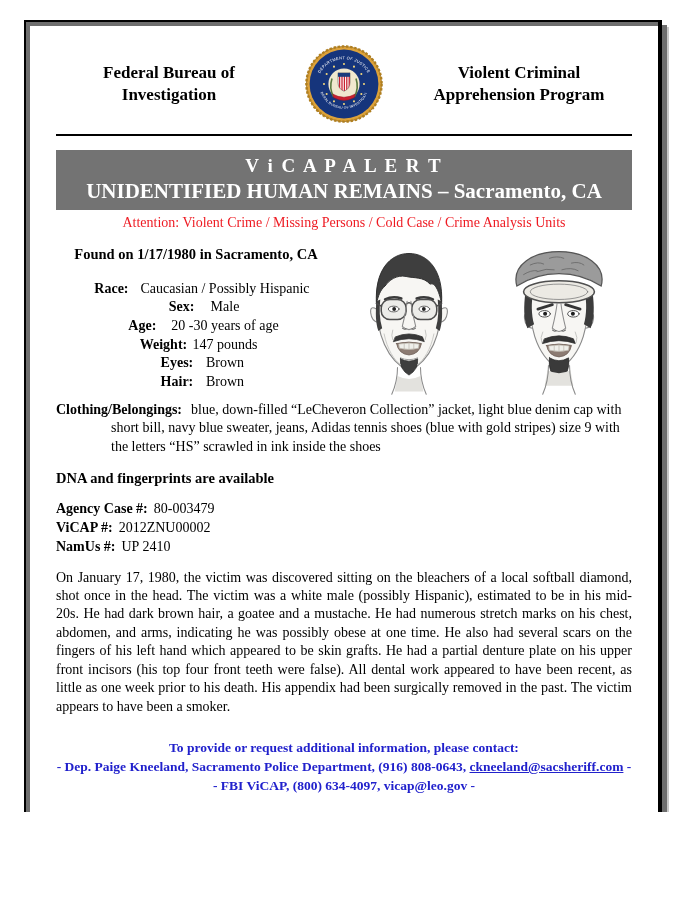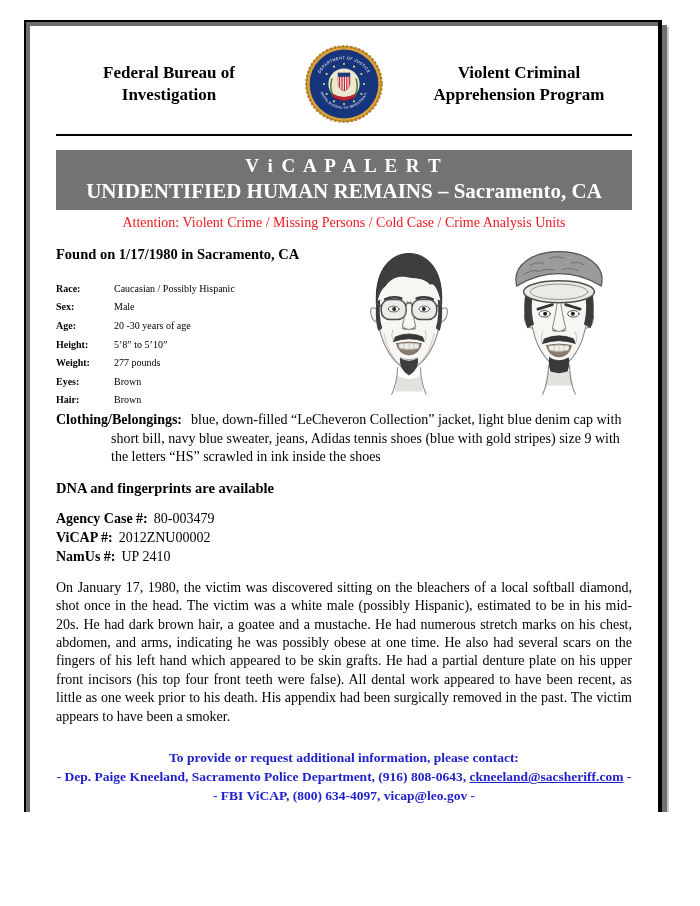--- a/index.html
+++ b/index.html
@@ -14,23 +14,23 @@
   .org{flex:1;text-align:center;font-weight:bold;font-size:17px;line-height:1.3;}
   .seal-wrap{width:124px;display:flex;justify-content:center;align-items:center;}
   .rule{border-top:2px solid #000;margin:10px 0 14px 0;}
   
   .banner{background:#737373;color:#fff;text-align:center;padding:4px 0 6px 0;}
   .banner-title{font-weight:bold;font-size:19px;letter-spacing:2px;line-height:1.3;}
   .banner-sub{font-weight:bold;font-size:21px;line-height:1.2;}
   .attention{margin-top:5px;text-align:center;color:#EE1B23;font-size:14px;}
   
   .found-row{display:flex;margin-top:15px;}
-  .left-col{flex:1;}
+  .left-col{flex:1;text-align:center;}
   .found{font-weight:bold;font-size:14.5px;margin-bottom:17px;}
-  .frow{font-size:10px;line-height:18.6px;}
+  .frow{font-size:14px;line-height:18.6px;}
   .flabel{display:inline-block;width:58px;font-weight:bold;}
   .sketches{width:296px;display:flex;gap:4px;margin-top:-4px;}
   .clothing{font-size:14px;line-height:18.6px;padding-left:55px;text-indent:-55px;margin-top:1px;}
   .flabel-inline{font-weight:bold;margin-right:9px;}
   .dna{font-weight:bold;font-size:14.5px;margin:13px 0 12px 0;}
   .cases{font-size:14px;line-height:19px;margin-top:12px;}
   .clabel{font-weight:bold;margin-right:6px;}
   .narrative{font-size:14px;line-height:18.4px;text-align:justify;margin:13px 0 0 0;}
   .contact-blue{margin-top:22px;text-align:center;color:#2121CC;font-weight:bold;font-size:13.5px;line-height:1.42;}
   .link{text-decoration:underline;color:#2121CC;cursor:pointer;}
@@ -105,22 +105,21 @@
       <div class="banner-sub">UNIDENTIFIED HUMAN REMAINS – Sacramento, CA</div>
     </div>
     <div class="attention">Attention: Violent Crime / Missing Persons / Cold Case / Crime Analysis Units</div>
 
     <div class="found-row">
       <div class="left-col">
         <div class="found">Found on 1/17/1980 in Sacramento, CA</div>
         <div class="frow"><span class="flabel">Race:</span><span>Caucasian / Possibly Hispanic</span></div>
         <div class="frow"><span class="flabel">Sex:</span><span>Male</span></div>
         <div class="frow"><span class="flabel">Age:</span><span>20 -30 years of age</span></div>
-        <div class="frow"><span class="flabel">Height:</span><span>5’8” to 5’10”</span></div>
-        <div class="frow"><span class="flabel">Weight:</span><span>277 pounds</span></div>
+        <div class="frow"><span class="flabel">Weight:</span><span>147 pounds</span></div>
         <div class="frow"><span class="flabel">Eyes:</span><span>Brown</span></div>
         <div class="frow"><span class="flabel">Hair:</span><span>Brown</span></div>
       </div>
 
       <div class="sketches">
 
         <svg class="sketch" viewBox="0 0 150 165">
           <g stroke-linecap="round">
             <path d="M75,16 C54,16 41,34 41,62 C41,96 52,124 75,135 C98,124 109,96 109,62 C109,34 96,16 75,16 Z" fill="#f7f6f3" stroke="#8a8a8a" stroke-width="1.2"></path>
             <path d="M41,70 q-7,-4 -6,4 q1,9 8,10" fill="#f7f6f3" stroke="#8a8a8a" stroke-width="1.1"></path>

